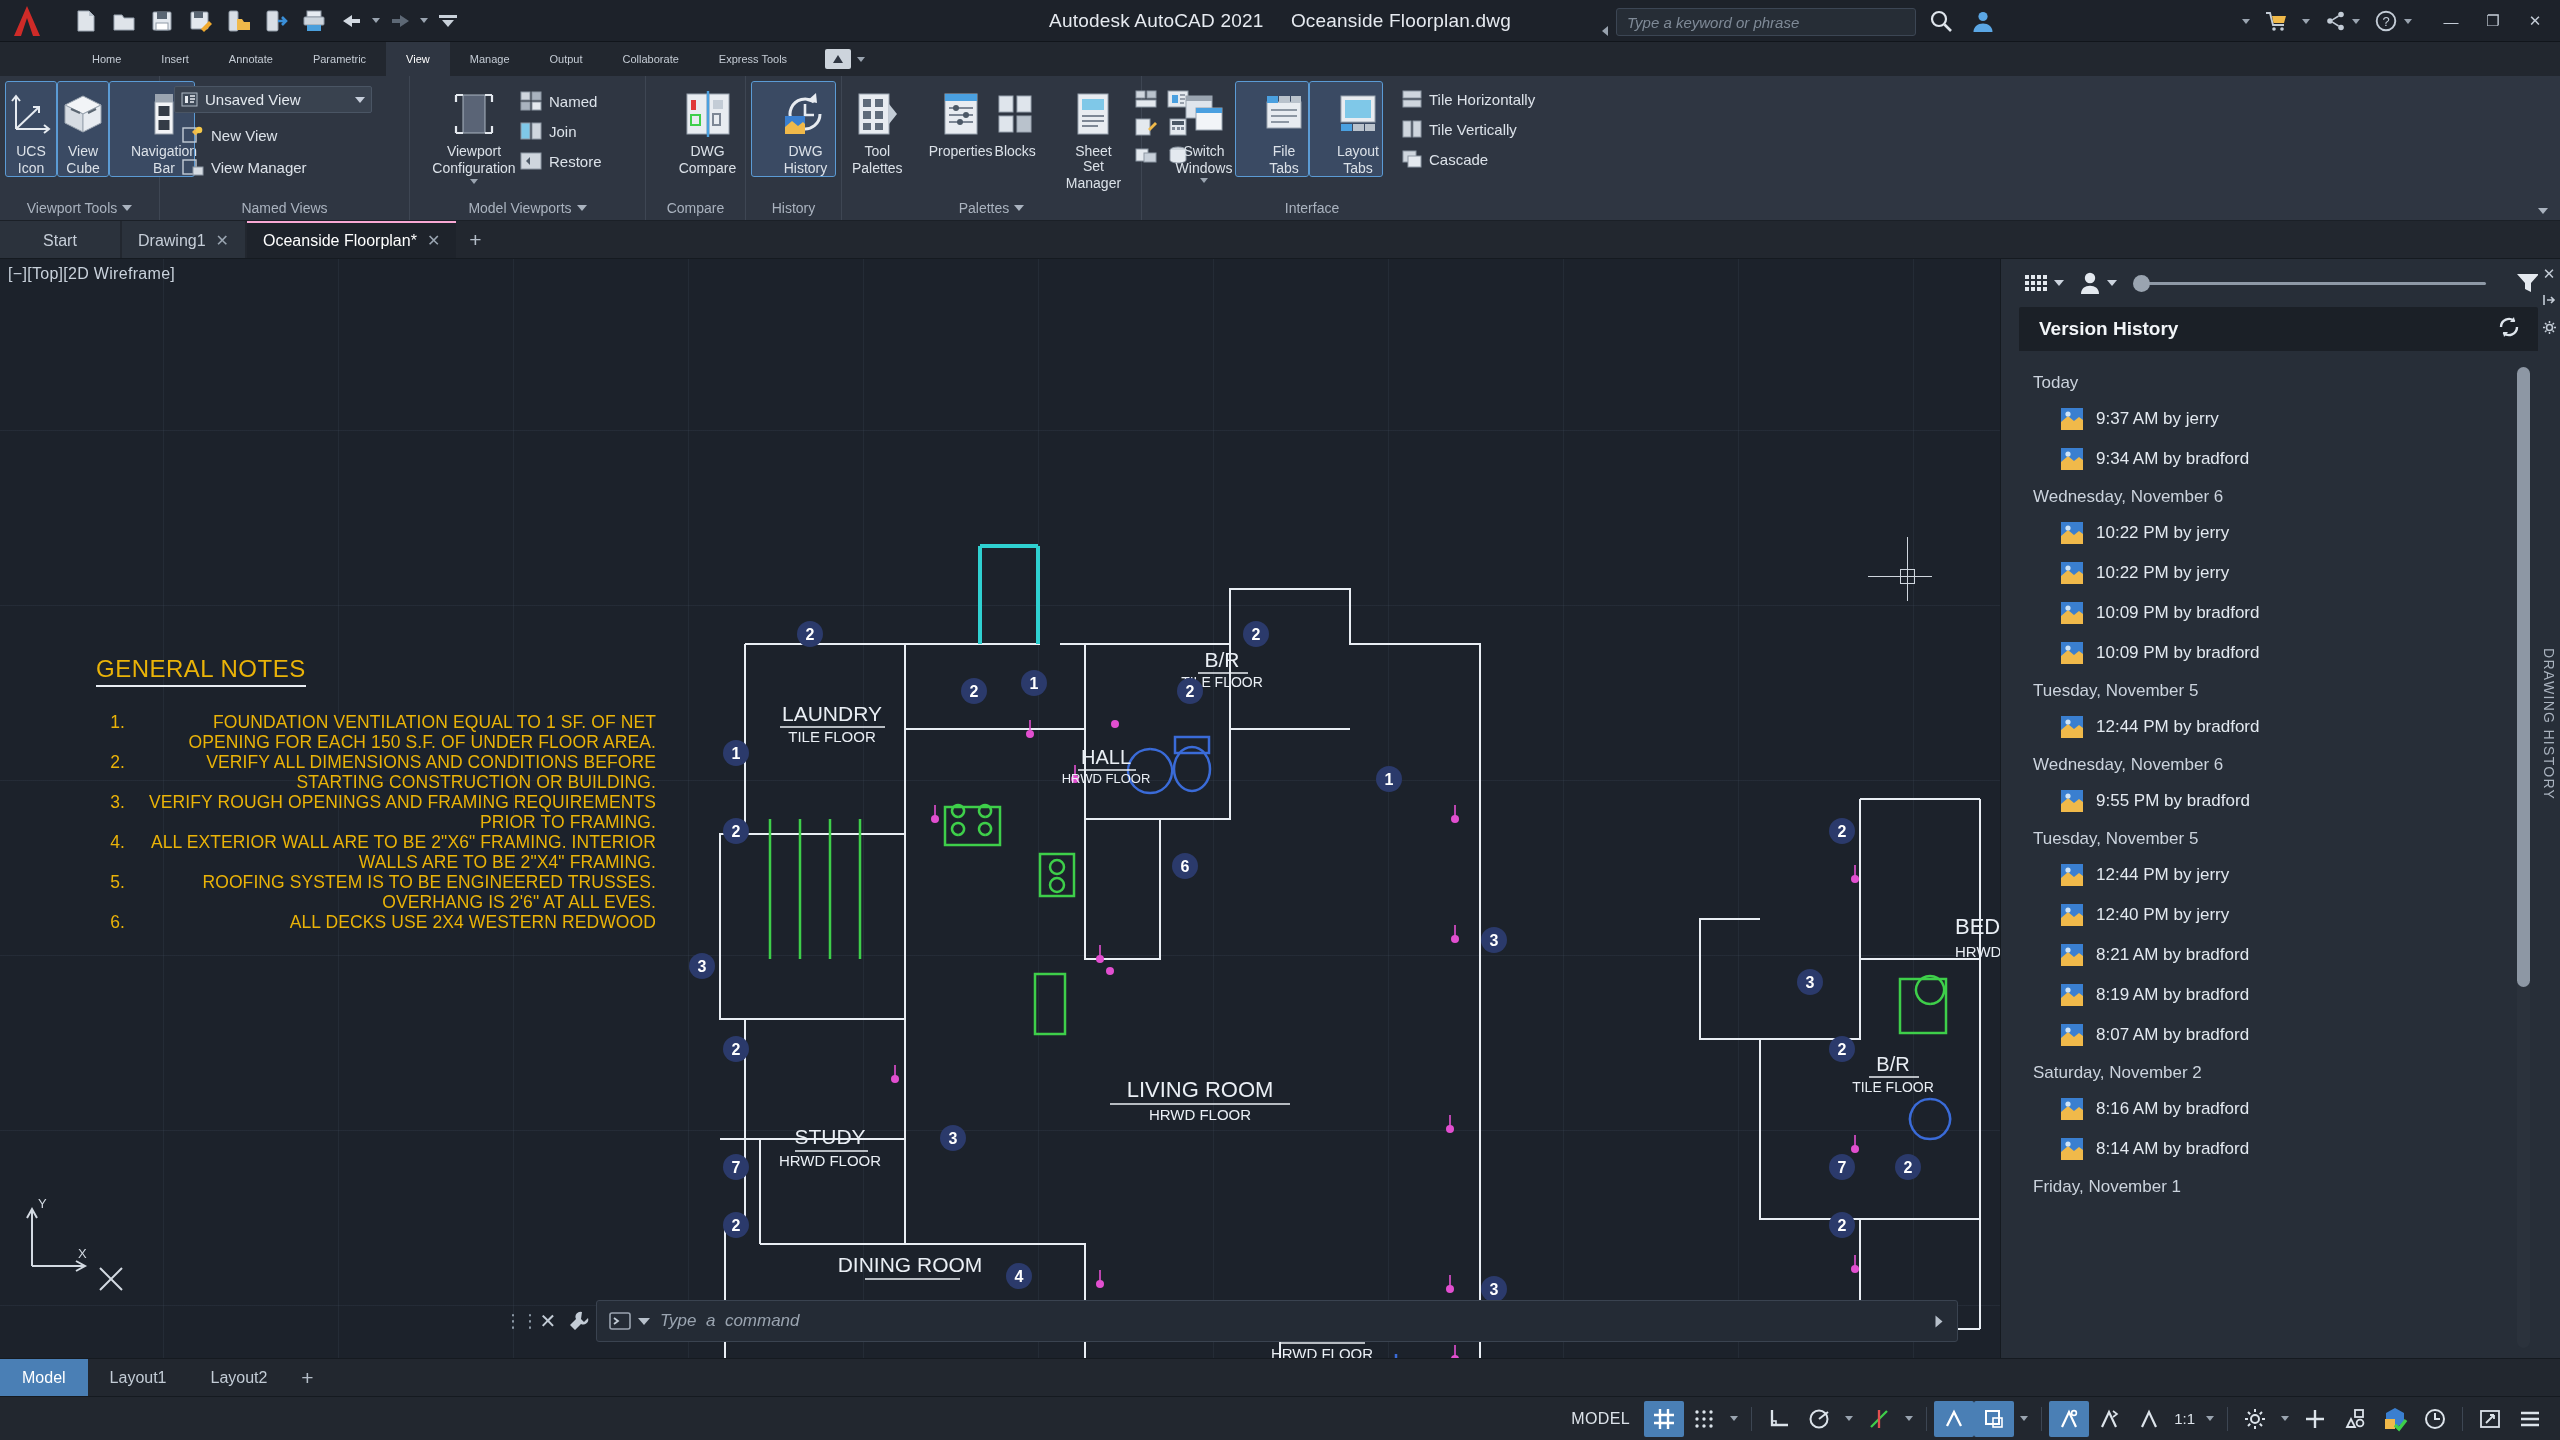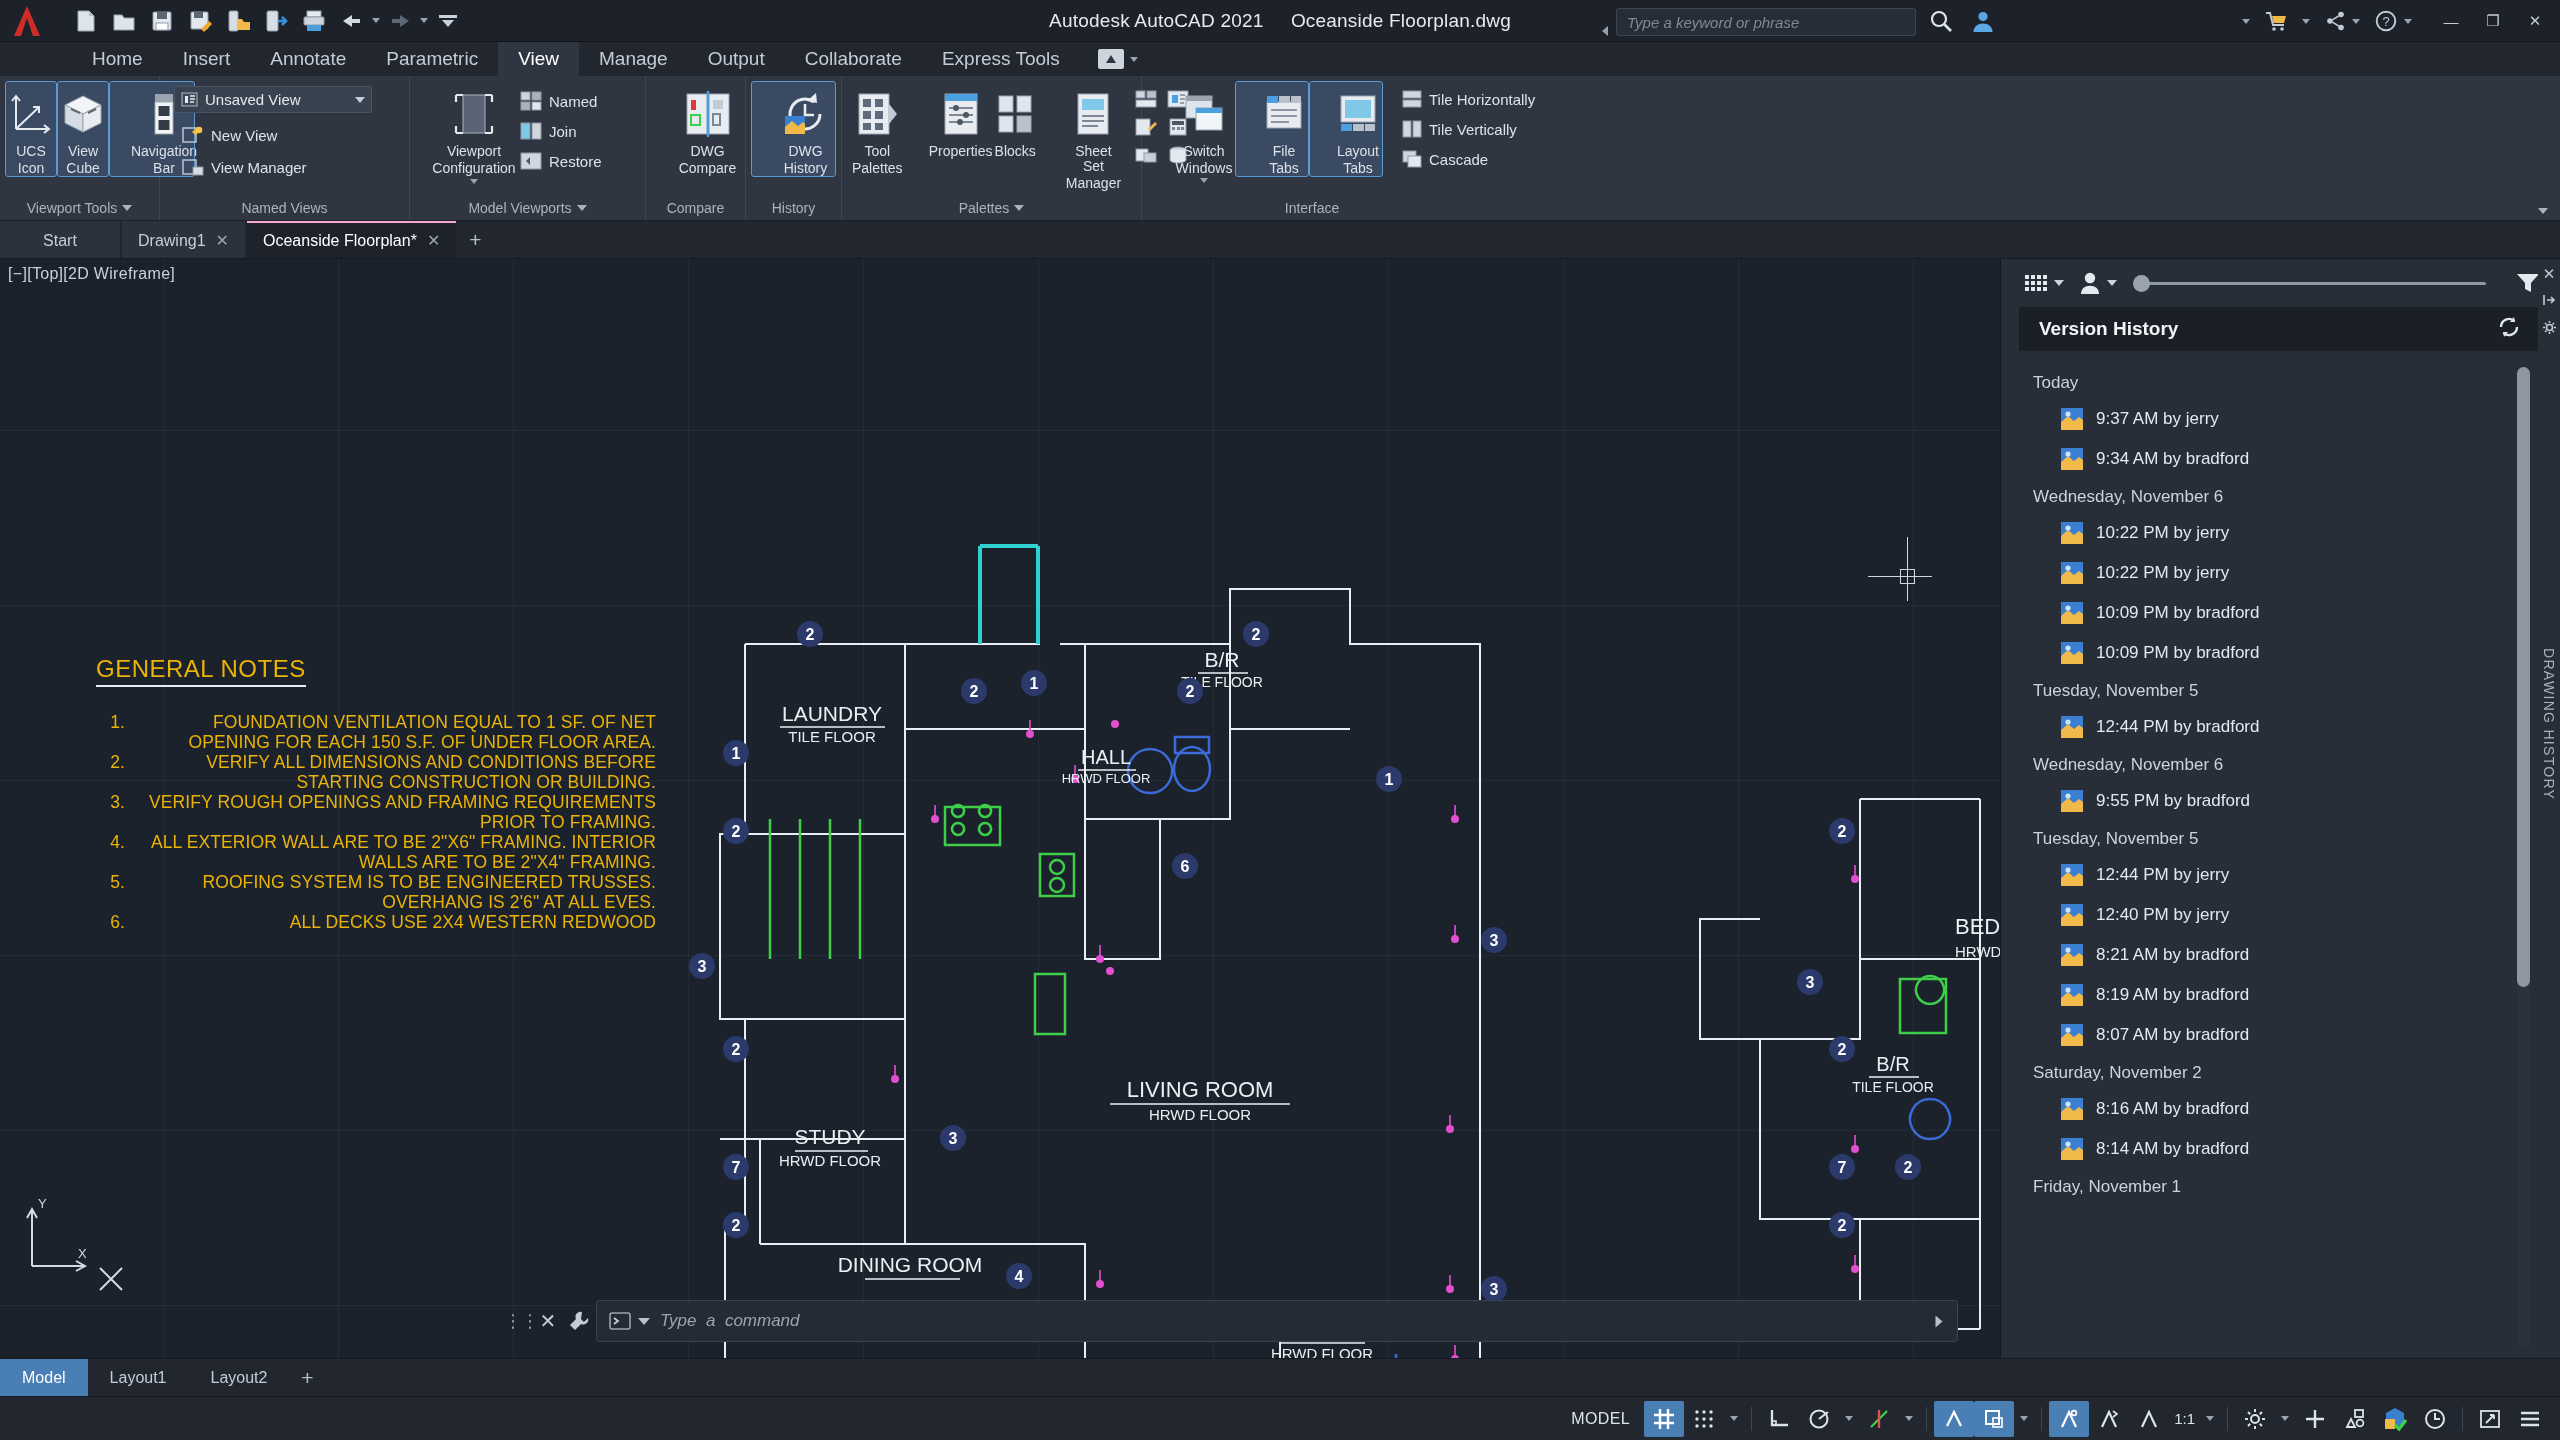--- a/index.html
+++ b/index.html
@@ -52,21 +52,21 @@
   .tr-item { display:flex;align-items:center;gap:4px; height:30px; padding: 0 6px; border-radius:2px; font-size:13px;color:#b9c2cc;}
   .wbtns { display:flex; align-items:center; margin-left: 10px; }
   .wbtn { width: 42px; height:42px; display:flex;align-items:center;justify-content:center;color:#c4ccd6; font-size:15px;}
 
   
   .ribbon-tabs {
     height: 34px; background: #22272f; display: flex; align-items: flex-end;
     padding-left: 72px; flex: 0 0 34px; gap: 0; position: relative;
   }
   .rtab {
-    padding: 0 20px; height: 34px; line-height: 34px; font-size: 19px; color: #c5ccd5;
+    padding: 0 20px; height: 34px; line-height: 34px; font-size: 11px; color: #c5ccd5;
     cursor: default; white-space: nowrap;
   }
   .rtab.active { background: #2f3642; color: #ffffff; }
   .rtab-extra { margin-left: 18px; display:flex;align-items:center;gap:6px; height:34px; }
   .rtab-badge { width:26px;height:20px;background:#cdd4dc;border-radius:2px;display:flex;align-items:center;justify-content:center;}
 
   
   .ribbon {
     height: 145px; background: #2f3642; display: flex; flex: 0 0 145px;
     border-bottom: 1px solid #1b2027; position: relative;

